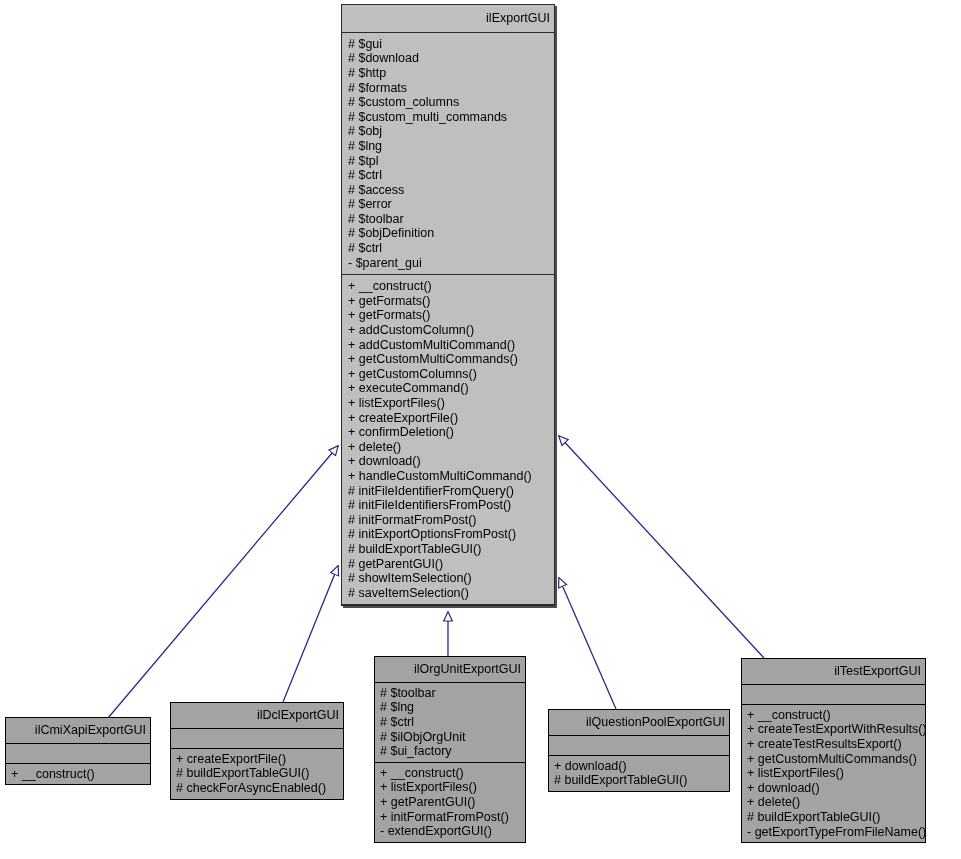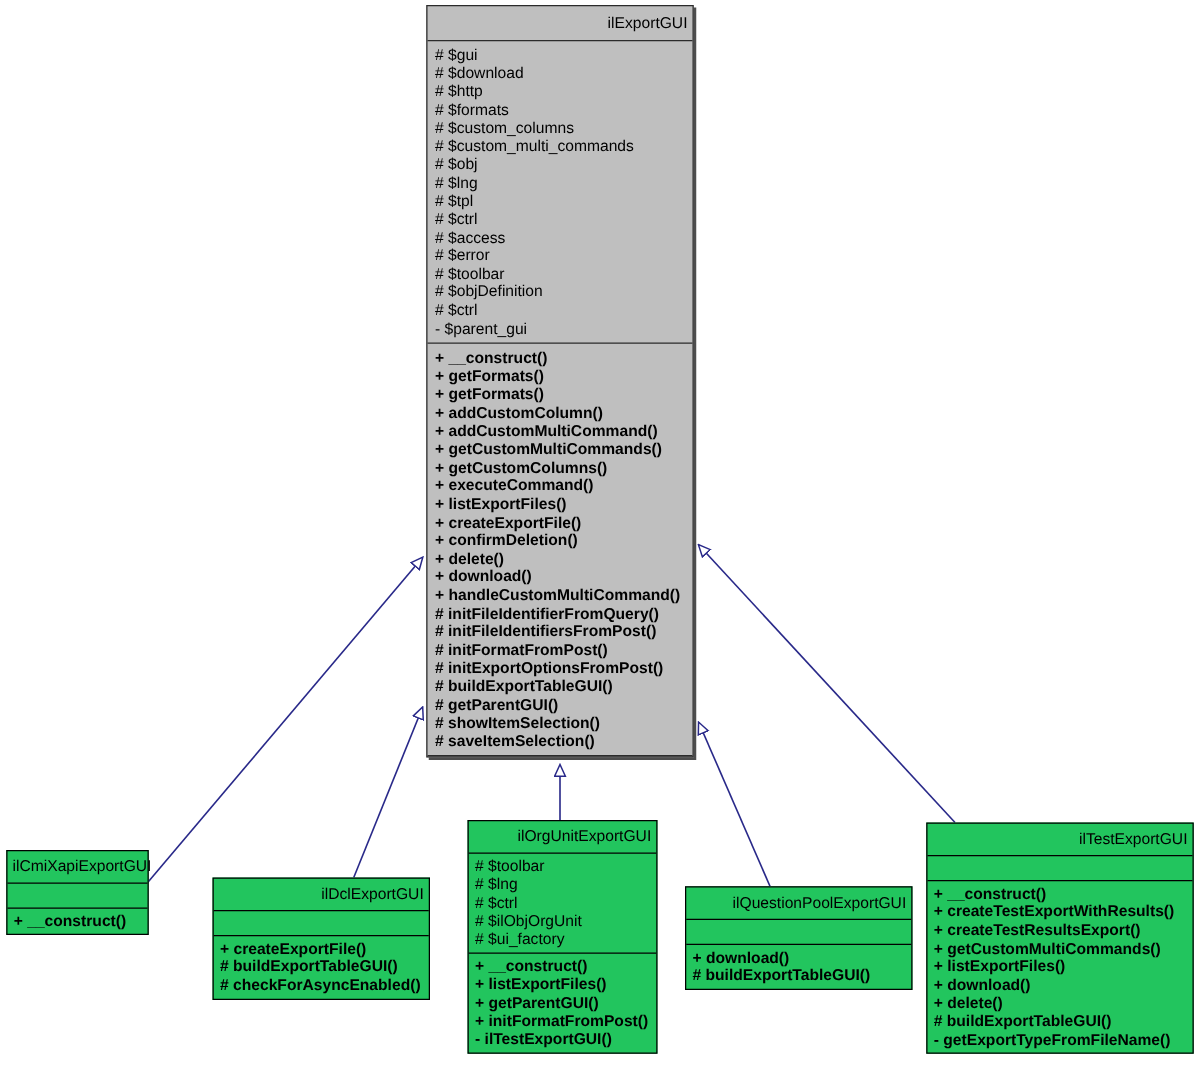--- a/index.html
+++ b/index.html
@@ -24,21 +24,21 @@
     position: absolute;
     left: 0; top: 0;
     width: 961px;
     height: 859px;
     z-index: 1;
   }
   .uml-class {
     position: absolute;
     box-sizing: border-box;
     z-index: 2;
-    background: #22c55e;
+    background: #a3a3a3;
     border: 1px solid #000000;
     font-size: 12.5px;
     color: #000000;
     line-height: 1.18;
   }
   .uml-class.root {
     background: #bfbfbf;
     border: 1px solid #2b2b2b;
     box-shadow: 2px 2px 0 0 #4d4d4d;
   }
@@ -56,21 +56,20 @@
   .uml-compartment {
     padding: 3px 4px 3px 5px;
     border-bottom: 1px solid #000000;
   }
   .uml-class.root .uml-compartment {
     border-bottom: 1px solid #2b2b2b;
     padding: 4px 4px 4px 6px;
   }
   .uml-compartment.last {
     border-bottom: none;
-    font-weight: bold;
   }
   .uml-compartment.empty {
     height: 19px;
     padding-top: 0;
     padding-bottom: 0;
   }
   .uml-row {
     white-space: nowrap;
     font-size: 12.5px;
     line-height: 14.6px;
@@ -138,21 +137,21 @@
         <div class="uml-row"># initFileIdentifiersFromPost()</div>
         <div class="uml-row"># initFormatFromPost()</div>
         <div class="uml-row"># initExportOptionsFromPost()</div>
         <div class="uml-row"># buildExportTableGUI()</div>
         <div class="uml-row"># getParentGUI()</div>
         <div class="uml-row"># showItemSelection()</div>
         <div class="uml-row"># saveItemSelection()</div>
       </div>
   </div>
 
-  <div class="uml-class" style="left:5px; top:680px; width:114px;">
+  <div class="uml-class" style="left:5px; top:717px; width:146px;">
     <div class="uml-title">ilCmiXapiExportGUI</div>
     <div class="uml-compartment empty"></div>
     <div class="uml-compartment last">
         <div class="uml-row">+ __construct()</div>
       </div>
   </div>
 
   <div class="uml-class" style="left:170px; top:702px; width:174px;">
     <div class="uml-title">ilDclExportGUI</div>
     <div class="uml-compartment empty"></div>
@@ -170,34 +169,34 @@
         <div class="uml-row"># $lng</div>
         <div class="uml-row"># $ctrl</div>
         <div class="uml-row"># $ilObjOrgUnit</div>
         <div class="uml-row"># $ui_factory</div>
       </div>
     <div class="uml-compartment last">
         <div class="uml-row">+ __construct()</div>
         <div class="uml-row">+ listExportFiles()</div>
         <div class="uml-row">+ getParentGUI()</div>
         <div class="uml-row">+ initFormatFromPost()</div>
-        <div class="uml-row">- ilTestExportGUI()</div>
+        <div class="uml-row">- extendExportGUI()</div>
       </div>
   </div>
 
   <div class="uml-class" style="left:548px; top:709px; width:182px;">
     <div class="uml-title">ilQuestionPoolExportGUI</div>
     <div class="uml-compartment empty"></div>
     <div class="uml-compartment last">
         <div class="uml-row">+ download()</div>
         <div class="uml-row"># buildExportTableGUI()</div>
       </div>
   </div>
 
-  <div class="uml-class" style="left:741px; top:658px; width:214px;">
+  <div class="uml-class" style="left:741px; top:658px; width:185px;">
     <div class="uml-title">ilTestExportGUI</div>
     <div class="uml-compartment empty"></div>
     <div class="uml-compartment last">
         <div class="uml-row">+ __construct()</div>
         <div class="uml-row">+ createTestExportWithResults()</div>
         <div class="uml-row">+ createTestResultsExport()</div>
         <div class="uml-row">+ getCustomMultiCommands()</div>
         <div class="uml-row">+ listExportFiles()</div>
         <div class="uml-row">+ download()</div>
         <div class="uml-row">+ delete()</div>

